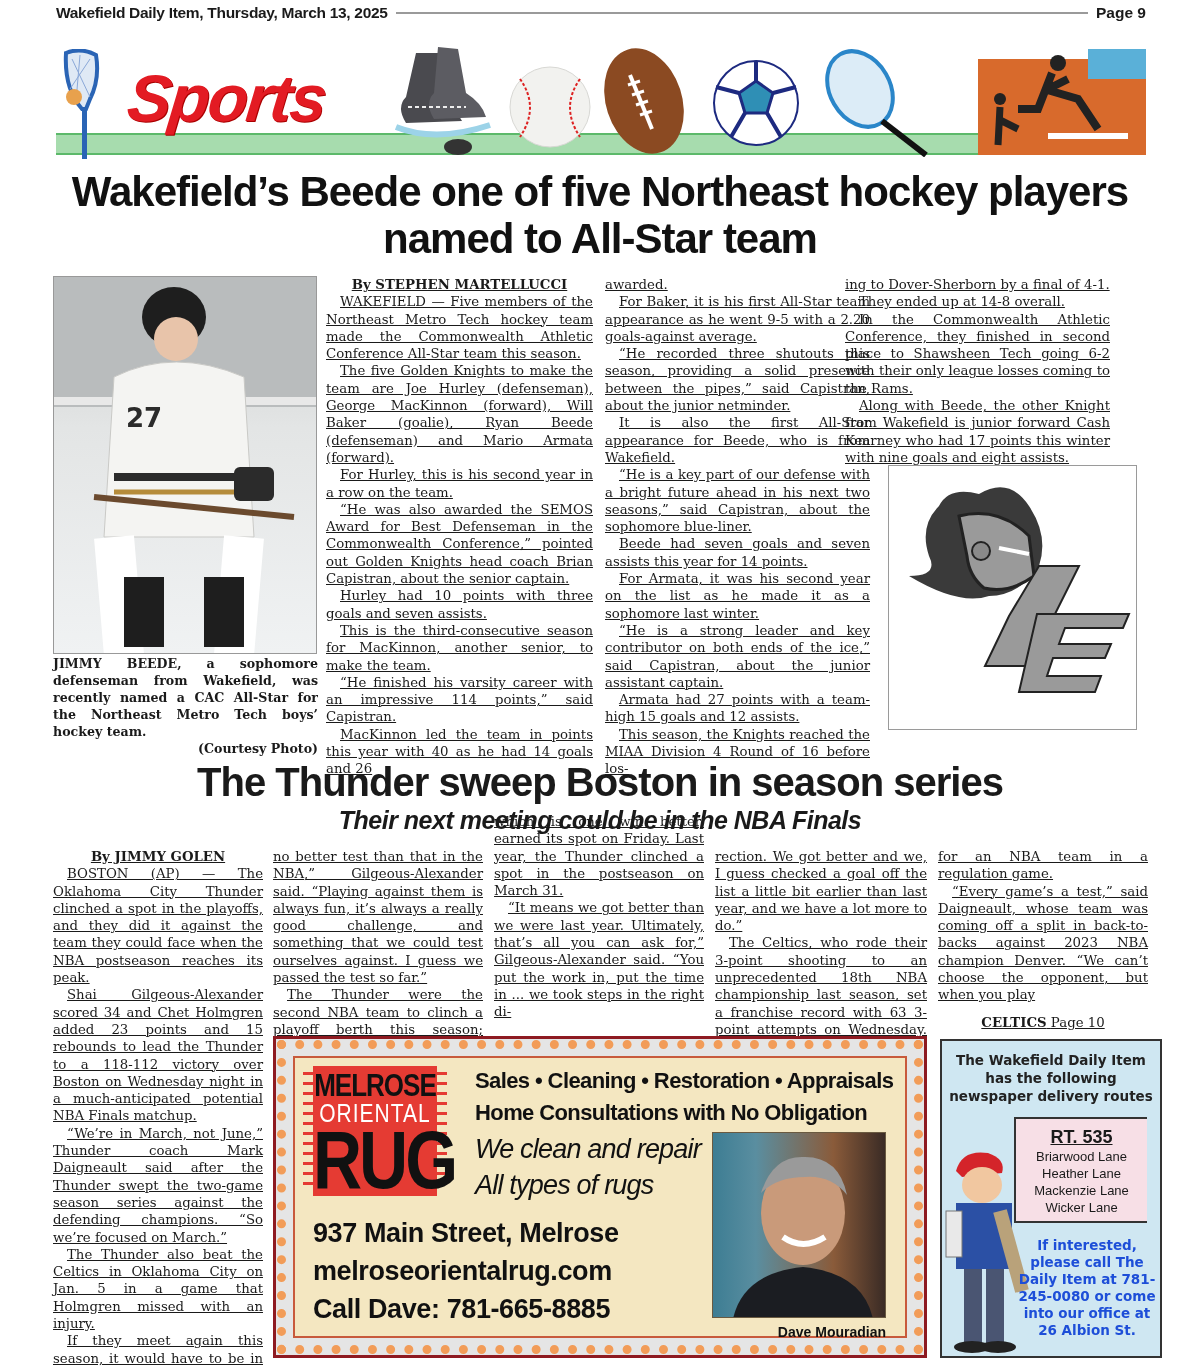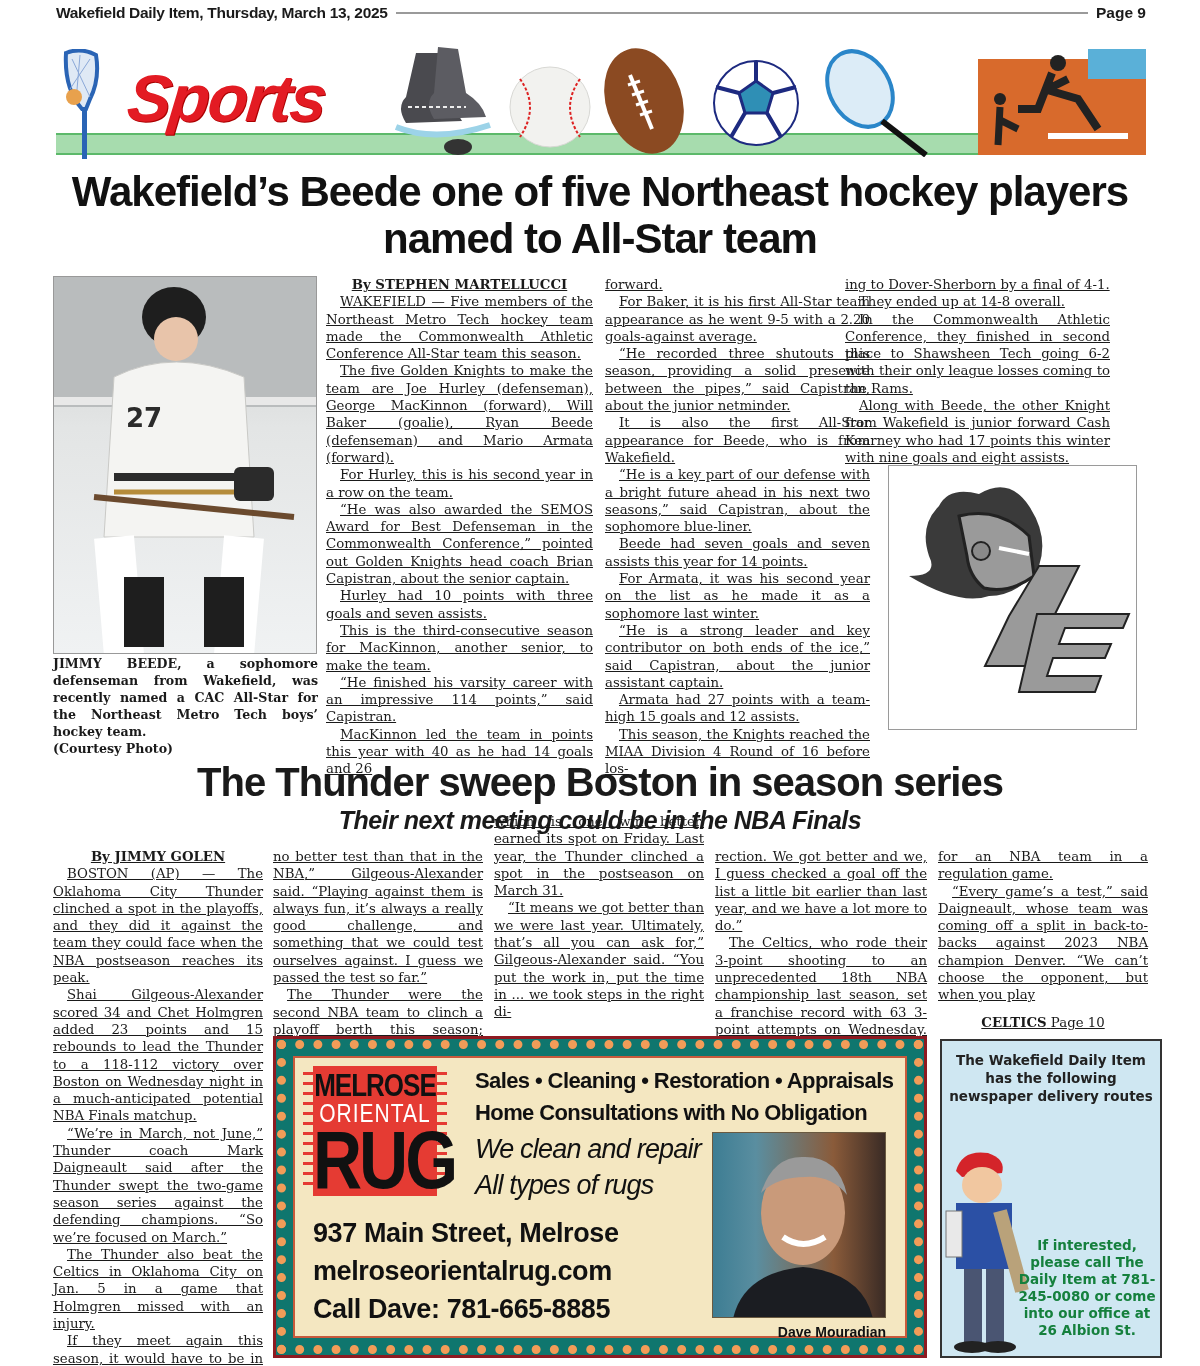--- a/index.html
+++ b/index.html
@@ -13,36 +13,36 @@
 
   .banner { position: absolute; left: 56px; top: 45px; width: 1090px; height: 112px; }
   .banner .grass { position: absolute; left: 0; right: 0; top: 88px; height: 22px; background: #a7dcae; border-top: 2px solid #5cb96a; border-bottom: 2px solid #5cb96a; }
   .sports-word { position: absolute; left: 72px; top: 20px; font-family: "Liberation Sans", sans-serif; font-weight: bold; font-style: italic; font-size: 66px; color: #e31b23; letter-spacing: -2px; line-height: 1; transform: skewX(-6deg); text-shadow: 1px 1px 0 #a00; }
   .bicon { position: absolute; }
 
   .headline1 { position: absolute; left: 20px; top: 168px; width: 1160px; text-align: center; font-family: "Liberation Sans", sans-serif; font-weight: bold; font-size: 42px; line-height: 47px; letter-spacing: -1px; color: #111; }
 
   .photo1 { position: absolute; left: 53px; top: 276px; width: 264px; height: 378px; border: 1px solid #999; background: linear-gradient(180deg,#c9cbcb 0%,#e3e5e5 40%,#f0f2f3 100%); overflow: hidden; }
   .caption1 { position: absolute; left: 53px; top: 655px; width: 265px; font-weight: bold; font-size: 12.6px; line-height: 17px; text-align: justify; }
-  .caption1 .credit { display: block; }
+  .caption1 .credit { display: block; text-align: right; }
 
   .col { position: absolute; font-size: 13.3px; line-height: 17.3px; text-align: justify; hyphens: manual; text-decoration: underline; }
   .col p { text-indent: 14px; }
   .col p.noind { text-indent: 0; }
   .byline { font-weight: bold; text-align: center; text-indent: 0 !important; }
 
   .logo-box { position: absolute; left: 888px; top: 465px; width: 249px; height: 265px; border: 1px solid #9a9a9a; background: #fff; }
 
   .headline2 { position: absolute; left: 20px; top: 760px; width: 1160px; text-align: center; font-family: "Liberation Sans", sans-serif; font-weight: bold; font-size: 40px; line-height: 44px; letter-spacing: -1px; }
   .subhead2 { position: absolute; left: 20px; top: 806px; width: 1160px; text-align: center; font-family: "Liberation Sans", sans-serif; font-weight: bold; font-style: italic; font-size: 25px; letter-spacing: -0.5px; }
 
   .continue { font-size: 13.3px; text-align: center; text-indent: 0 !important; margin-top: 10px; }
   .continue b { font-weight: bold; }
 
-  .rug-ad { position: absolute; left: 273px; top: 1036px; width: 654px; height: 322px; background: #0f766e; padding: 25px; }
+  .rug-ad { position: absolute; left: 273px; top: 1036px; width: 654px; height: 322px; background: #e5e5e5; padding: 25px; }
   .rug-border { position: absolute; inset: 0; border: 3px solid #8e1a21; }
   .rug-dots { position: absolute; inset: 4px; border: 9px dotted #f29c58; }
   .rug-inner { position: absolute; left: 20px; top: 20px; right: 20px; bottom: 20px; background: #f4e7c1; border: 2px solid #c85a3c; font-family: "Liberation Sans", sans-serif; }
   .rug-logo { position: absolute; left: 18px; top: 8px; width: 124px; height: 130px; background: #e53b33; }
   .rug-logo .fringe { position: absolute; top: 6px; bottom: 6px; width: 12px; background: repeating-linear-gradient(180deg, #e53b33 0 3px, transparent 3px 10px); }
   .rug-logo .l1 { position: absolute; left: 0; right: 0; top: 4px; text-align: center; font-weight: bold; font-size: 26px; color: #111; letter-spacing: -1px; transform: scaleY(1.2); }
   .rug-logo .l2 { position: absolute; left: 0; right: 0; top: 36px; text-align: center; font-size: 21px; color: #fff; letter-spacing: 1px; transform: scaleY(1.2); }
   .rug-logo .l3 { position: absolute; left: 0; right: 0; top: 54px; text-align: center; font-weight: bold; font-size: 68px; color: #111; letter-spacing: -3px; transform: scaleY(1.2); }
   .rug-line1 { position: absolute; left: 180px; top: 10px; font-weight: bold; font-size: 22px; color: #111; letter-spacing: -0.6px; white-space: nowrap; }
   .rug-line2 { position: absolute; left: 180px; top: 42px; font-weight: bold; font-size: 22px; color: #111; letter-spacing: -0.6px; white-space: nowrap; }
@@ -52,21 +52,21 @@
   .rug-web { position: absolute; left: 18px; top: 198px; font-weight: bold; font-size: 27px; color: #111; letter-spacing: -0.4px; white-space: nowrap; }
   .rug-call { position: absolute; left: 18px; top: 236px; font-weight: bold; font-size: 27px; color: #111; letter-spacing: -0.4px; white-space: nowrap; }
   .rug-photo { position: absolute; left: 417px; top: 74px; width: 174px; height: 186px; background: linear-gradient(90deg,#3d7d93 0%,#5a8ea0 25%,#8a5b3a 70%,#3a2b25 100%); overflow: hidden; border: 1px solid #6a5a40; }
   .rug-name { position: absolute; left: 417px; top: 266px; width: 174px; text-align: right; font-weight: bold; font-size: 14px; color: #111; }
 
   .route-ad { position: absolute; left: 940px; top: 1039px; width: 222px; height: 319px; background: #cfe7f2; border: 2px solid #333; font-family: "DejaVu Sans", sans-serif; overflow: hidden; }
   .route-ad .title { position: absolute; left: 4px; right: 4px; top: 10px; text-align: center; font-weight: bold; font-size: 13.5px; line-height: 18px; color: #222; }
   .route-box { position: absolute; left: 72px; top: 76px; width: 133px; height: 106px; background: #f7dfe6; border: 2px solid #333; border-right: none; font-family: "Liberation Sans", sans-serif; text-align: center; }
   .route-box .rt { font-size: 18px; font-weight: bold; text-decoration: underline; margin-top: 8px; }
   .route-box .st { font-size: 13px; line-height: 17px; }
-  .route-ad .contact { position: absolute; left: 74px; right: 2px; top: 196px; text-align: center; font-weight: bold; font-size: 13.5px; line-height: 17px; color: #15803d; }
+  .route-ad .contact { position: absolute; left: 74px; right: 2px; top: 196px; text-align: center; font-weight: bold; font-size: 13.5px; line-height: 17px; color: #1d4ed8; }
 </style>
 </head>
 <body>
 
 <div class="masthead">
   <span class="paper">Wakefield Daily Item, Thursday, March 13, 2025</span>
   <span class="rule"></span>
   <span class="page">Page 9</span>
 </div>
 
@@ -152,21 +152,21 @@
   <p>WAKEFIELD — Five members of the Northeast Metro Tech hockey team made the Commonwealth Athletic Conference All-Star team this season.</p>
   <p>The five Golden Knights to make the team are Joe Hurley (defenseman), George MacKinnon (forward), Will Baker (goalie), Ryan Beede (defenseman) and Mario Armata (forward).</p>
   <p>For Hurley, this is his second year in a row on the team.</p>
   <p>“He was also awarded the SEMOS Award for Best Defenseman in the Commonwealth Conference,” pointed out Golden Knights head coach Brian Capistran, about the senior captain.</p>
   <p>Hurley had 10 points with three goals and seven assists.</p>
   <p>This is the third-consecutive season for MacKinnon, another senior, to make the team.</p>
   <p>“He finished his varsity career with an impressive 114 points,” said Capistran.</p>
   <p>MacKinnon led the team in points this year with 40 as he had 14 goals and 26</p>
 </div>
 <div class="col" style="left:605px;top:276px;width:265px;">
-  <p class="noind">forward.</p>
+  <p class="noind">awarded.</p>
   <p>For Baker, it is his first All-Star team appearance as he went 9-5 with a 2.20 goals-against average.</p>
   <p>“He recorded three shutouts this season, providing a solid presence between the pipes,” said Capistran, about the junior netminder.</p>
   <p>It is also the first All-Star appearance for Beede, who is from Wakefield.</p>
   <p>“He is a key part of our defense with a bright future ahead in his next two seasons,” said Capistran, about the sophomore blue-liner.</p>
   <p>Beede had seven goals and seven assists this year for 14 points.</p>
   <p>For Armata, it was his second year on the list as he made it as a sophomore last winter.</p>
   <p>“He is a strong leader and key contributor on both ends of the ice,” said Capistran, about the junior assistant captain.</p>
   <p>Armata had 27 points with a team-high 15 goals and 12 assists.</p>
   <p>This season, the Knights reached the MIAA Division 4 Round of 16 before los-</p>
 </div>
@@ -254,14 +254,21 @@
     <path d="M14 30 Q20 8 46 12 Q64 18 60 32 L20 36Z" fill="#d4242a"></path>
     <ellipse cx="40" cy="44" rx="20" ry="18" fill="#f1c7a0"></ellipse>
     <rect x="14" y="62" width="56" height="66" fill="#2b50a5"></rect>
     <rect x="4" y="70" width="16" height="46" fill="#e9e9e9" stroke="#777"></rect>
     <path d="M58 70 L80 150" stroke="#b9a27a" stroke-width="14"></path>
     <rect x="22" y="128" width="18" height="74" fill="#4a5572"></rect>
     <rect x="44" y="128" width="18" height="74" fill="#4a5572"></rect>
     <ellipse cx="30" cy="206" rx="18" ry="6" fill="#222"></ellipse>
     <ellipse cx="56" cy="206" rx="18" ry="6" fill="#222"></ellipse>
   </svg>
+  <div class="route-box">
+    <div class="rt">RT. 535</div>
+    <div class="st">Briarwood Lane</div>
+    <div class="st">Heather Lane</div>
+    <div class="st">Mackenzie Lane</div>
+    <div class="st">Wicker Lane</div>
+  </div>
   <div class="contact">If interested, please call The Daily Item at 781-245-0080 or come into our office at 26 Albion St.</div>
 </div>
 
 </body></html>

